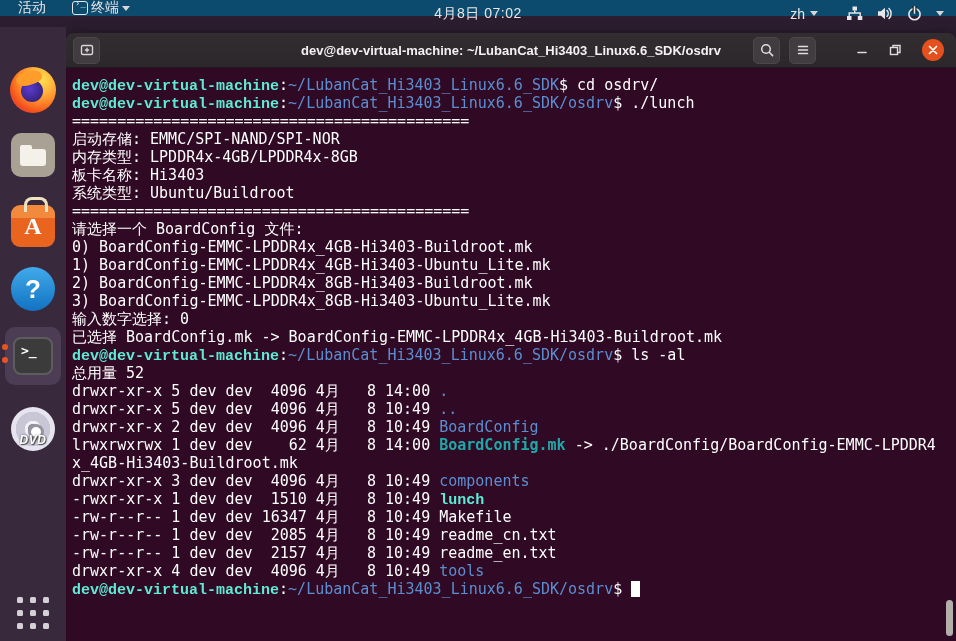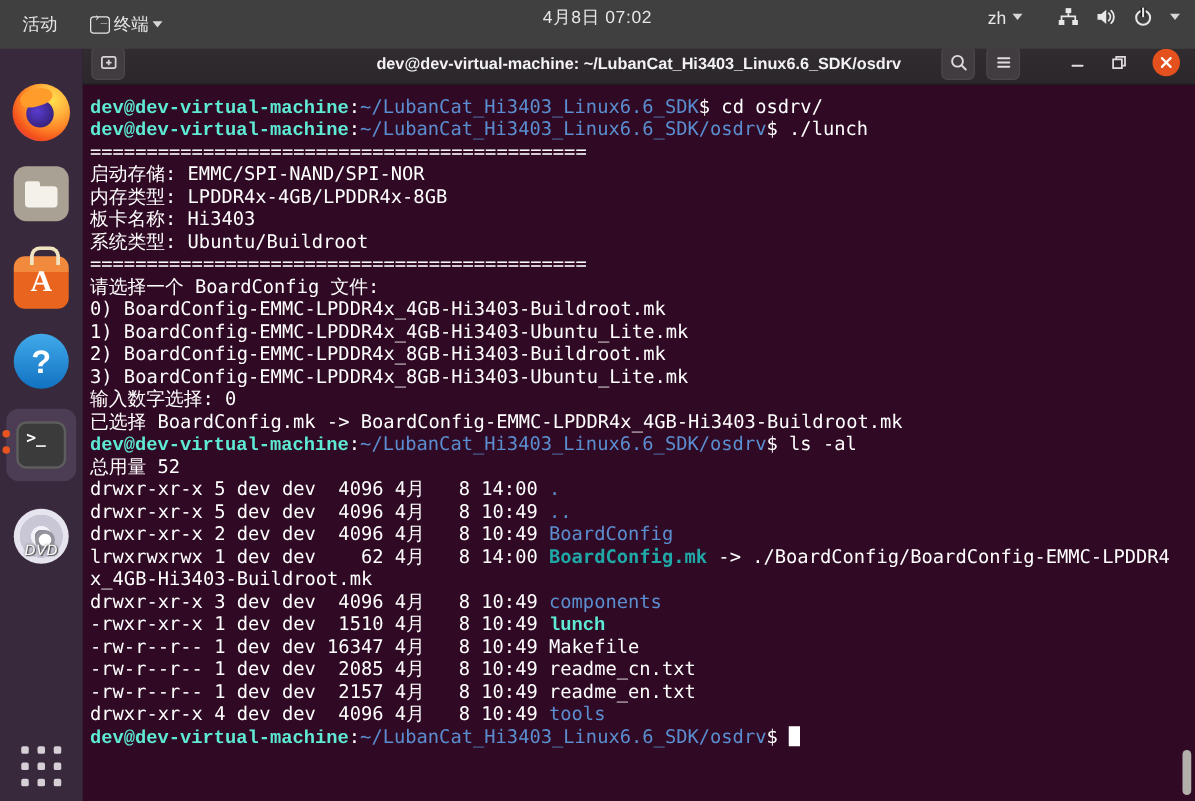--- a/index.html
+++ b/index.html
@@ -1,20 +1,20 @@
 <!DOCTYPE html>
 <html><head>
 <meta charset="utf-8">
 <style>
   * { margin:0; padding:0; box-sizing:border-box; }
   html,body { width:956px; height:641px; overflow:hidden; }
   body { position:relative; background:#2c1e30; font-family:"Liberation Sans", sans-serif; }
 
   
-  .topbar { position:absolute; top:0; left:0; width:956px; height:39px; background:#404040;
+  .topbar { position:absolute; top:0; left:0; width:956px; height:16px; background:#0c4a6e;
             display:flex; align-items:center; color:#e8e6e8; font-size:14px; z-index:30; }
   .tb-left { display:flex; align-items:center; gap:26px; padding-left:18px; }
   .activities { cursor:default; }
   .app-indicator { display:flex; align-items:center; gap:3px; }
   .mini-term { width:16px; height:14px; border:1.5px solid #e8e6e8; border-radius:3px;
                position:relative; display:inline-block; }
   .mini-term::before { content:"›_"; position:absolute; left:2px; top:-4px; font-size:9px;
                        font-family:"DejaVu Sans Mono",monospace; color:#e8e6e8; }
   .caret-down { width:0; height:0; border-left:4px solid transparent; border-right:4px solid transparent;
                 border-top:5px solid #d8d6d8; display:inline-block; }
@@ -55,21 +55,21 @@
   .term-icon { width:40px; height:38px; background:#3b3b3b; border:2px solid #5d5d5d; border-radius:8px;
      color:#fff; font-family:"DejaVu Sans Mono",monospace; font-size:13px; font-weight:bold;
      padding:4px 0 0 6px; }
   .win-dots { position:absolute; left:2px; top:17px; display:flex; flex-direction:column; gap:7px; }
   .win-dot { width:6px; height:6px; border-radius:50%; background:#e95420; }
   .dvd-icon { width:44px; height:44px; border-radius:50%; position:relative;
      background:radial-gradient(circle, #8e8b99 0 16%, #f2f1f7 17% 26%, #c9c7d6 27% 55%, #e6e4ee 56% 80%, #c3c1cf 81% 100%);
      display:flex; align-items:flex-end; justify-content:center; }
   .dvd-icon::before { content:""; position:absolute; left:17px; top:17px; width:10px; height:10px;
      border-radius:50%; background:#fff; border:3px solid #97949f; }
-  .dvd-label { position:relative; z-index:2; color:#fff; font-weight:normal; font-style:italic;
+  .dvd-label { position:relative; z-index:2; color:#fff; font-weight:bold; font-style:italic;
      font-size:12px; margin-bottom:4px; text-shadow:0 0 2px #555, 1px 1px 1px #444; letter-spacing:0.5px; }
   .show-apps { position:absolute; bottom:12px; left:50%; transform:translateX(-50%);
      display:grid; grid-template-columns:repeat(3,6px); grid-template-rows:repeat(3,6px); gap:7px; cursor:pointer; }
   .show-apps i { width:6px; height:6px; background:#d4d0d6; border-radius:1.5px; }
 
   
   .window { position:absolute; left:66px; top:33px; width:890px; height:608px;
             border-radius:8px 8px 0 0; overflow:hidden; z-index:10; box-shadow:0 2px 14px rgba(0,0,0,.55); }
   .titlebar { height:35px; background:linear-gradient(#312d31,#2b272b); border-bottom:1px solid #1d191d;
               display:flex; align-items:center; position:relative; }

